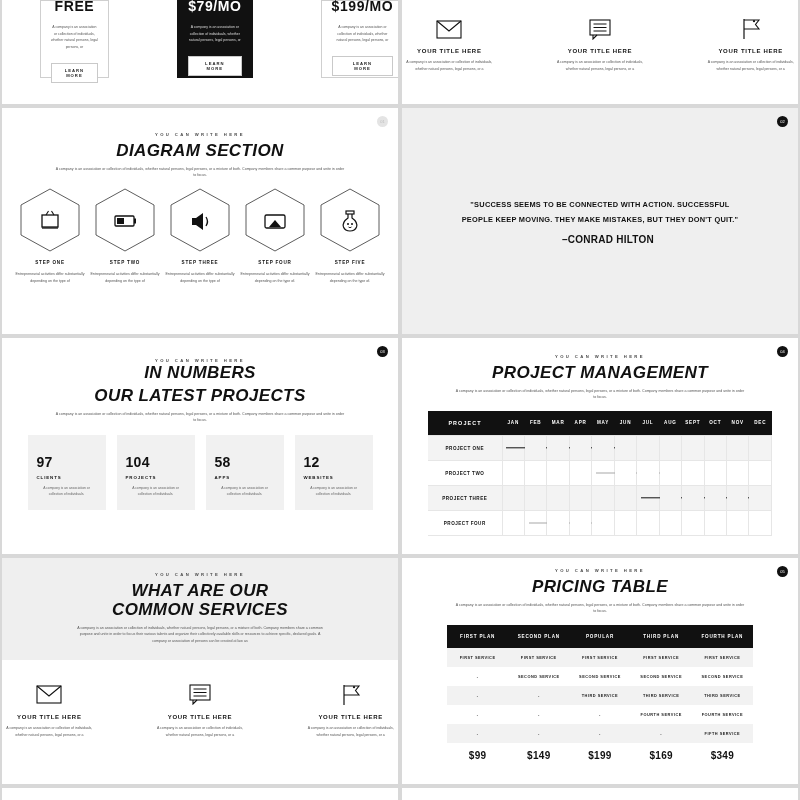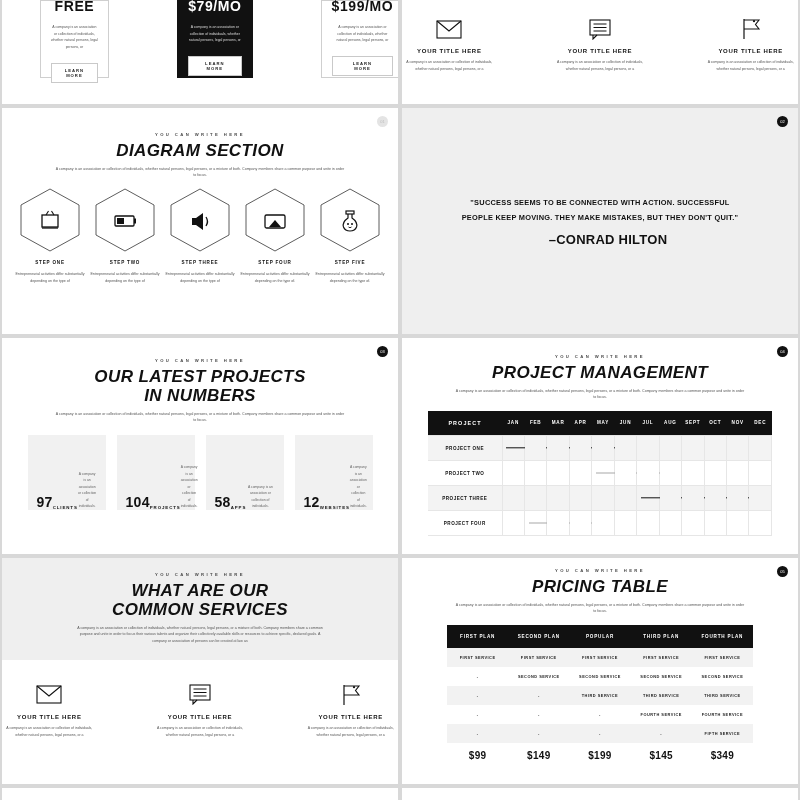--- a/index.html
+++ b/index.html
@@ -104,29 +104,29 @@
   
   .quotewrap {
     height: 100%; display: flex; flex-direction: column;
     align-items: center; justify-content: center; padding: 0 56px;
   }
   .quotetext {
     font-size: 7.4px; font-weight: 700; letter-spacing: 0.25px;
     line-height: 2.05; text-align: center; color: #111;
   }
   .quoteauthor {
-    font-size: 13px; font-weight: 700; letter-spacing: 0.25px;
+    font-size: 10px; font-weight: 700; letter-spacing: 0.25px;
     color: #111; margin-top: 7px; margin-left: 16px;
   }
 
   
   .numrow { display: flex; justify-content: center; gap: 11px; margin-top: 11px; }
   .numcard {
     width: 78px; height: 75px; background: #f1f1f1;
-    display: flex; align-items: flex-end;
+    display: flex; flex-direction: column; align-items: flex-start;
     padding: 19px 9px 0;
   }
   .numval { font-size: 14px; font-weight: 700; color: #111; letter-spacing: 0.3px; }
   .numlab {
     font-size: 4.4px; font-weight: 700; letter-spacing: 0.9px;
     color: #111; margin-top: 5px;
   }
   .numdesc {
     font-size: 3.4px; line-height: 1.9; text-align: center;
     color: #666; margin-top: 5px;
@@ -359,22 +359,22 @@
     <div class="quotewrap">
       <div class="quotetext">"SUCCESS SEEMS TO BE CONNECTED WITH ACTION. SUCCESSFUL PEOPLE KEEP MOVING. THEY MAKE MISTAKES, BUT THEY DON'T QUIT."</div>
       <div class="quoteauthor">–CONRAD HILTON</div>
     </div>
   </div>
 
   <div class="slide">
     <div class="pagebadge">03</div>
     <div style="padding-top:20px">
       <div class="eyebrow">YOU CAN WRITE HERE</div>
+      <div class="bigtitle" style="margin-top:0">IN NUMBERS</div>
       <div class="bigtitle">OUR LATEST PROJECTS</div>
-      <div class="bigtitle" style="margin-top:0">IN NUMBERS</div>
       <div class="subpara">A company is an association or collection of individuals, whether natural persons, legal persons, or a mixture of both. Company members share a common purpose and unite in order to focus.</div>
     </div>
     <div class="numrow">
       <div class="numcard">
         <div class="numval">97</div>
         <div class="numlab">CLIENTS</div>
         <div class="numdesc">A company is an association or collection of individuals.</div>
       </div>
       <div class="numcard">
         <div class="numval">104</div>
@@ -603,21 +603,21 @@
             <td>-</td>
             <td>-</td>
             <td>-</td>
             <td>-</td>
             <td>FIFTH SERVICE</td>
           </tr>
           <tr class="pricerow">
             <td>$99</td>
             <td>$149</td>
             <td>$199</td>
-            <td>$145</td>
+            <td>$169</td>
             <td>$349</td>
           </tr>
         </tbody>
     </table>
   </div>
 
   <div class="slide bottomstrip">
     
   </div>
   <div class="slide bottomstrip">

